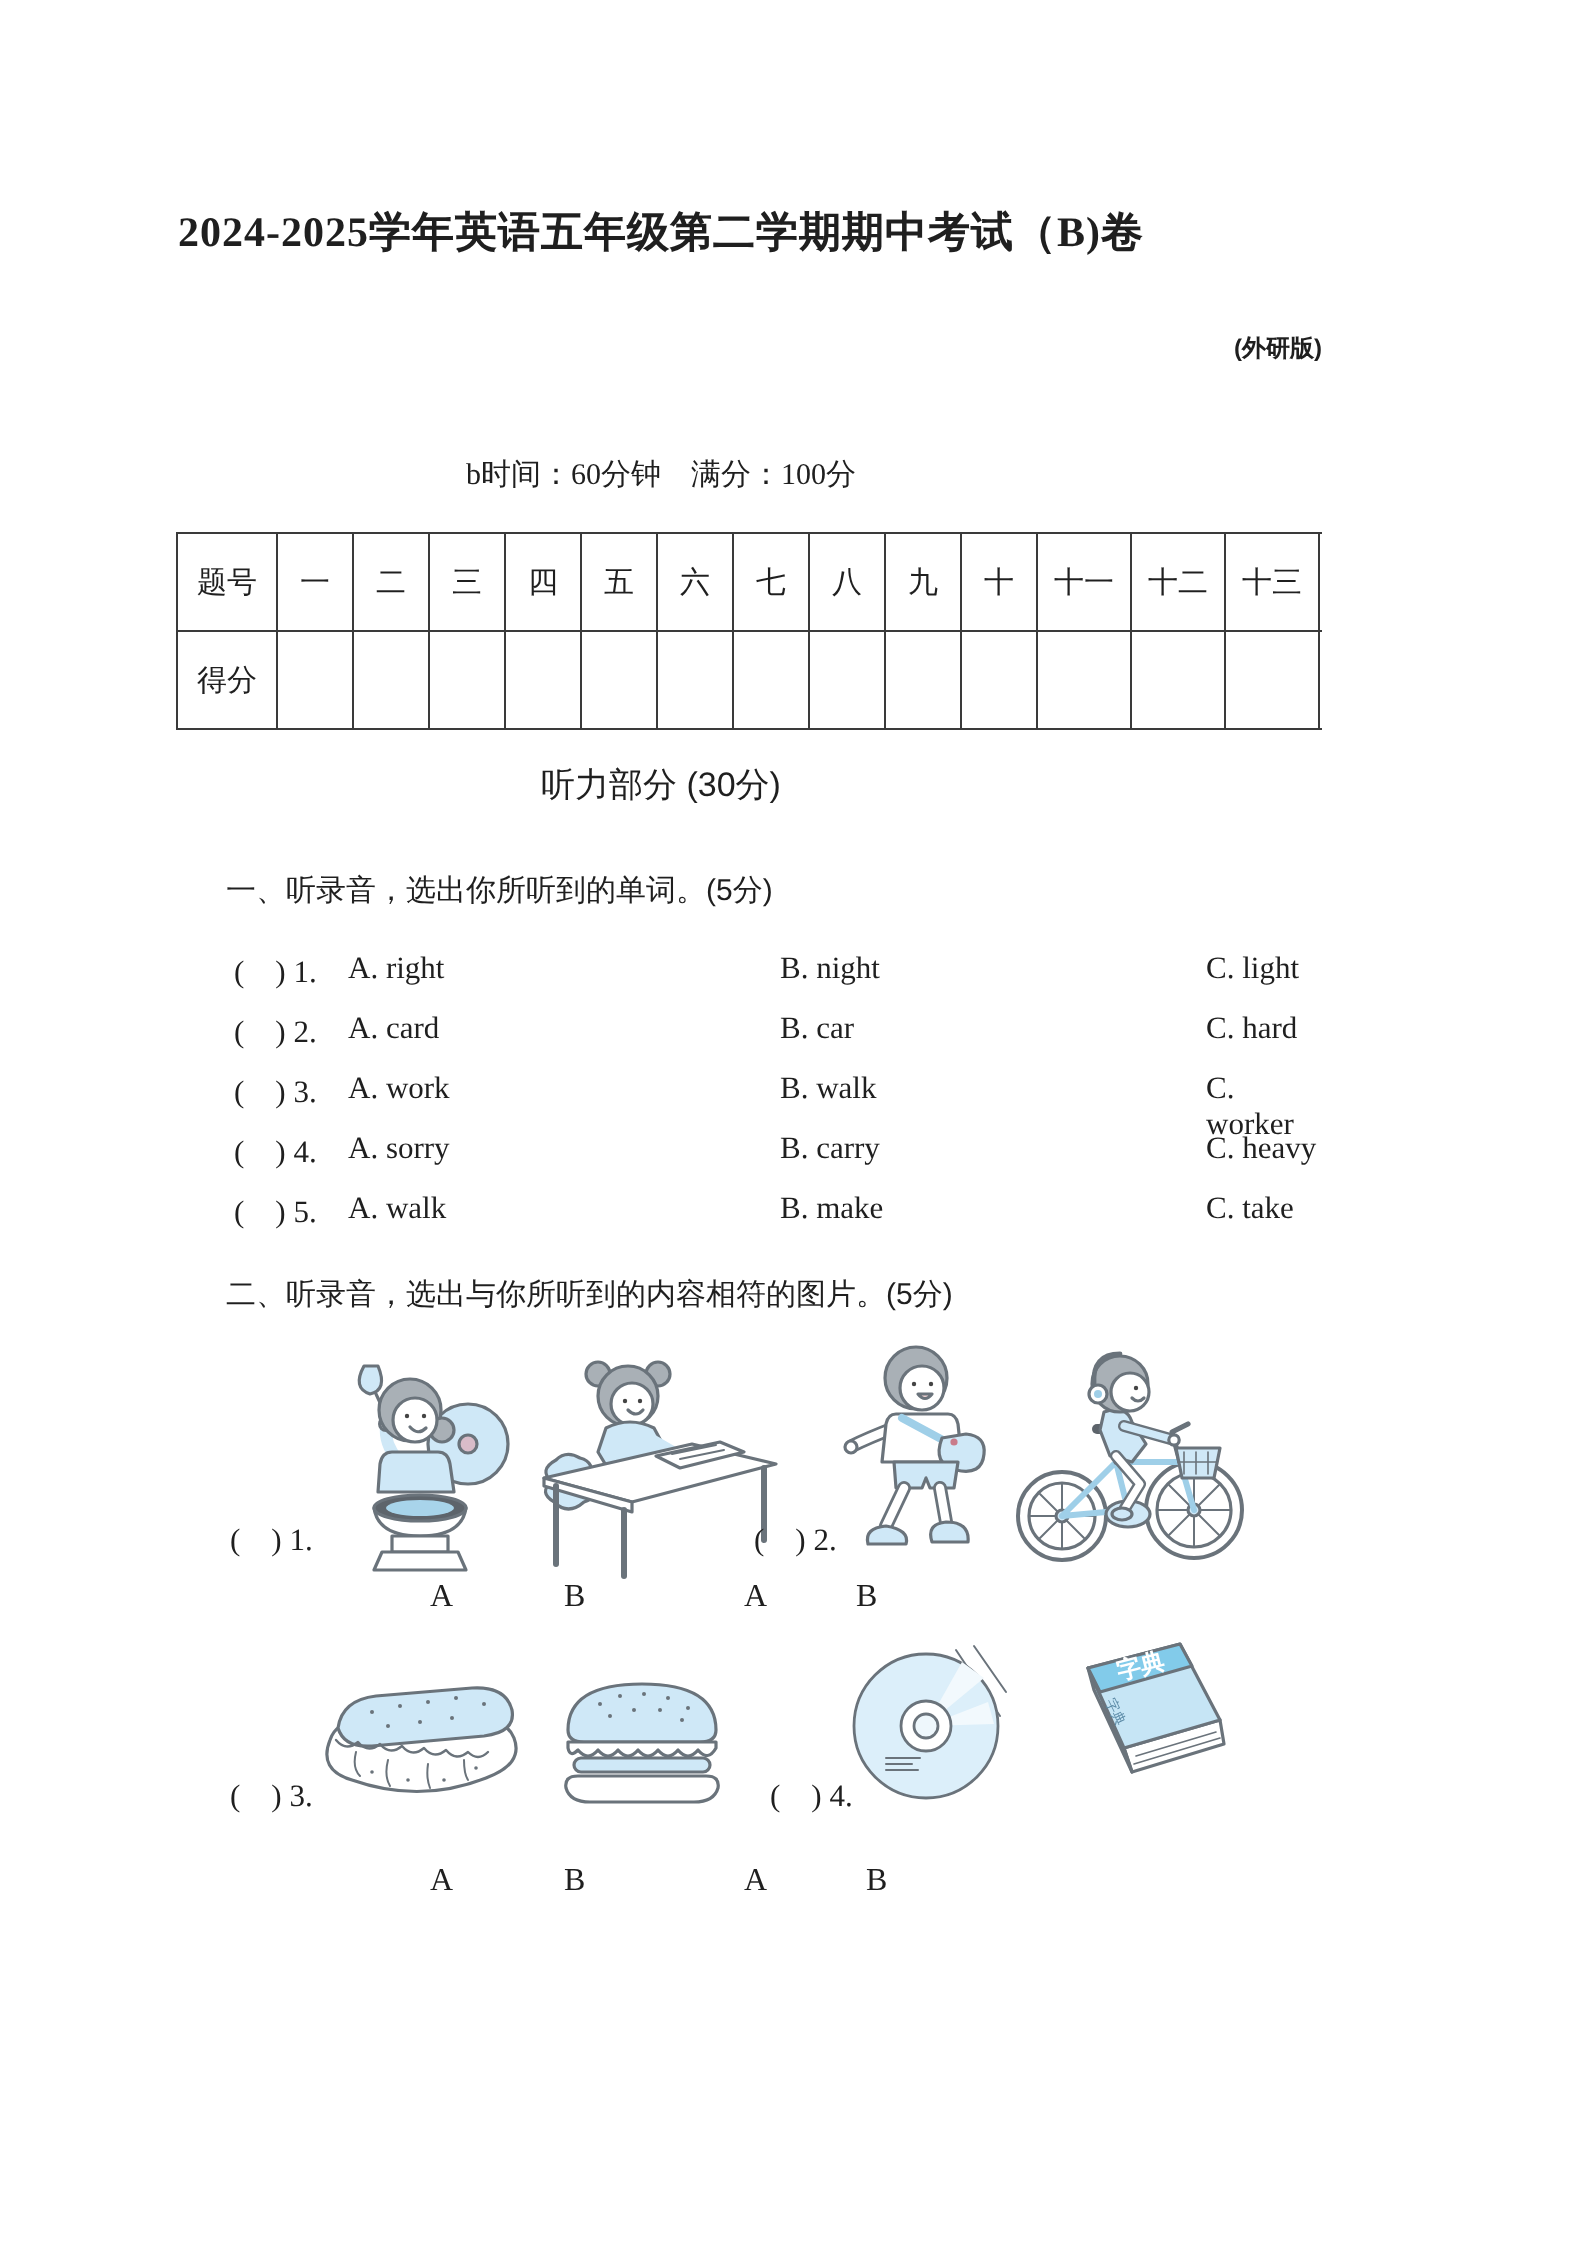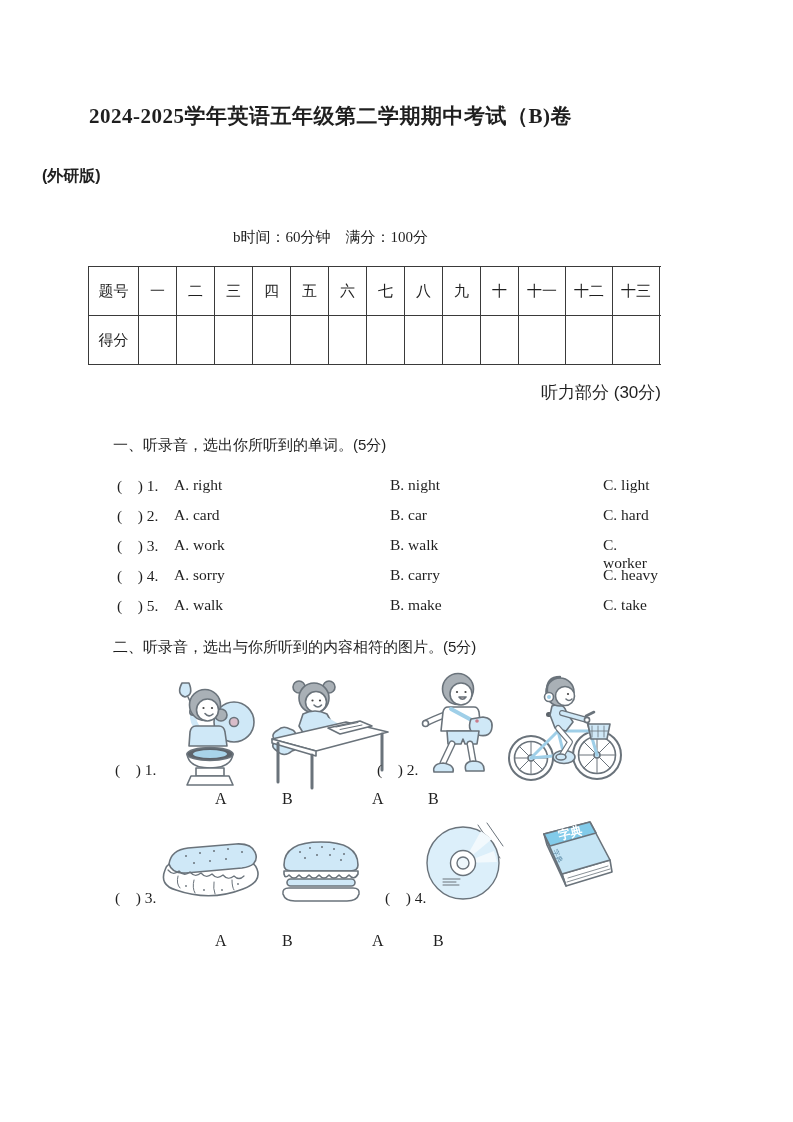--- a/index.html
+++ b/index.html
@@ -5,37 +5,37 @@
   html,body{margin:0;padding:0;background:#ffffff;}
   .page{
     position:relative;width:661px;height:1122px;background:#fff;
     font-family:"Liberation Sans",sans-serif;color:#1f1f1f;overflow:hidden;
   }
   .title{
     position:absolute;top:102px;left:0;width:100%;text-align:center;
     font-family:"Liberation Serif",serif;font-weight:bold;font-size:21px;letter-spacing:.5px;
   }
   .subtitle{
-    position:absolute;top:166px;left:0;width:100%;text-align:left;
-    font-weight:bold;font-size:16px;padding-left:42px;
+    position:absolute;top:166px;left:0;width:100%;text-align:right;
+    font-weight:bold;font-size:12px;
   }
   .exam-info{
     position:absolute;top:228px;left:0;width:100%;text-align:center;
     font-family:"Liberation Serif",serif;font-size:15px;white-space:pre;
   }
   table.score-table{
     position:absolute;top:266px;left:88px;width:623px;
     border-collapse:collapse;table-layout:fixed;padding-left:18px;
   }
   table.score-table td{
     border:1.5px solid #3a3a3a;height:48px;text-align:center;
     font-size:15px;padding:0;overflow:hidden;
   }
   .section-heading{
-    position:absolute;top:381px;left:0;width:100%;text-align:right;font-size:17px;
+    position:absolute;top:381px;left:0;width:100%;text-align:center;font-size:17px;
   }
   .instruction{position:absolute;left:113px;font-size:15px;}
   .q-row{position:absolute;left:0;width:100%;height:22px;
     font-family:"Liberation Serif",serif;font-size:15.5px;}
   .q-prefix{position:absolute;left:117px;white-space:pre;}
   .q-a{position:absolute;left:174px;}
   .q-b{position:absolute;left:390px;}
   .q-c{position:absolute;left:603px;}
   .pic-prefix{position:absolute;font-family:"Liberation Serif",serif;font-size:15.5px;white-space:pre;}
   .pic-label{position:absolute;font-family:"Liberation Serif",serif;font-size:16px;}

